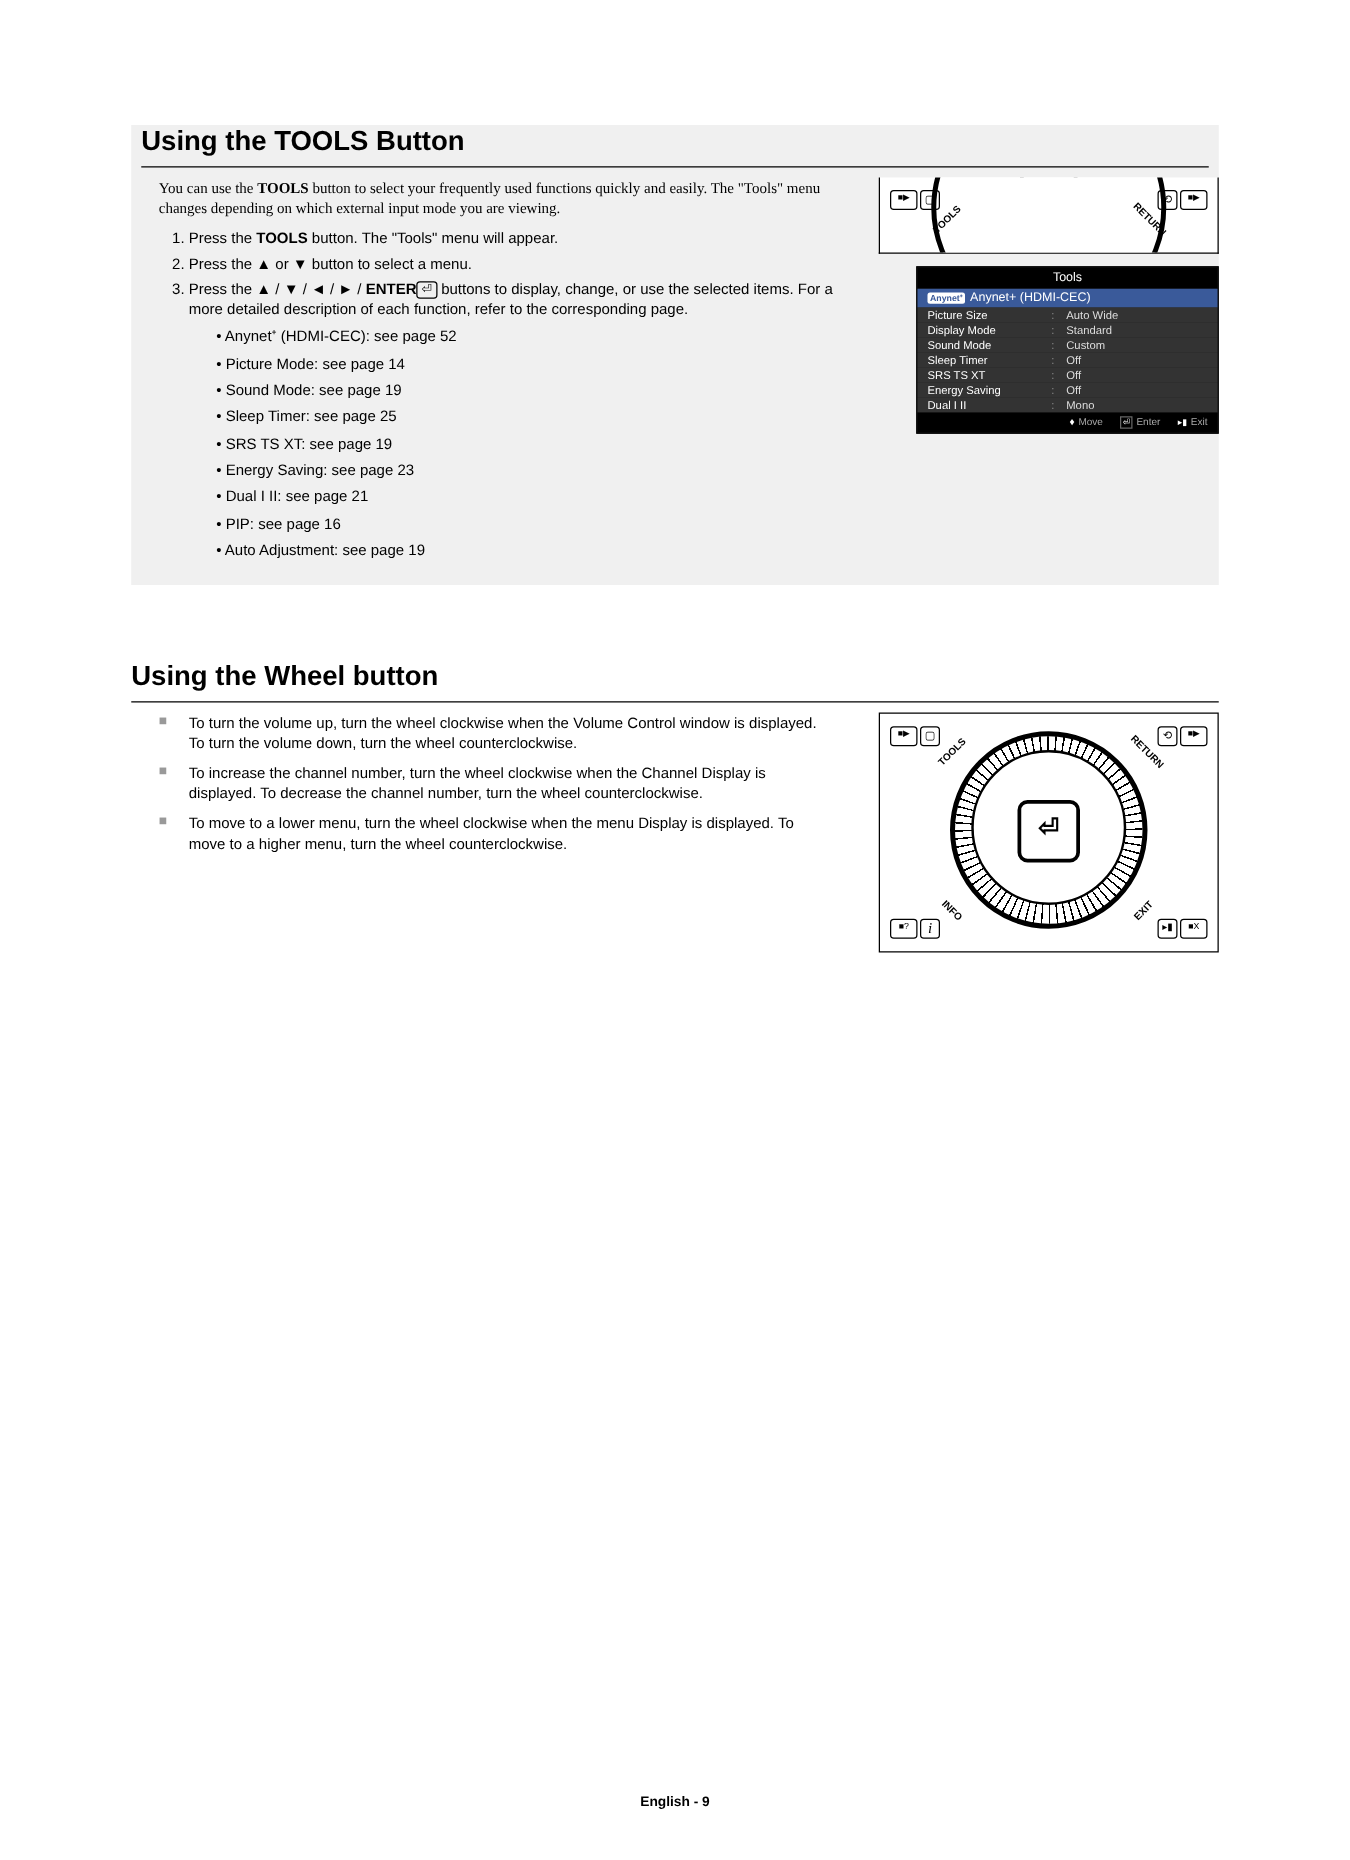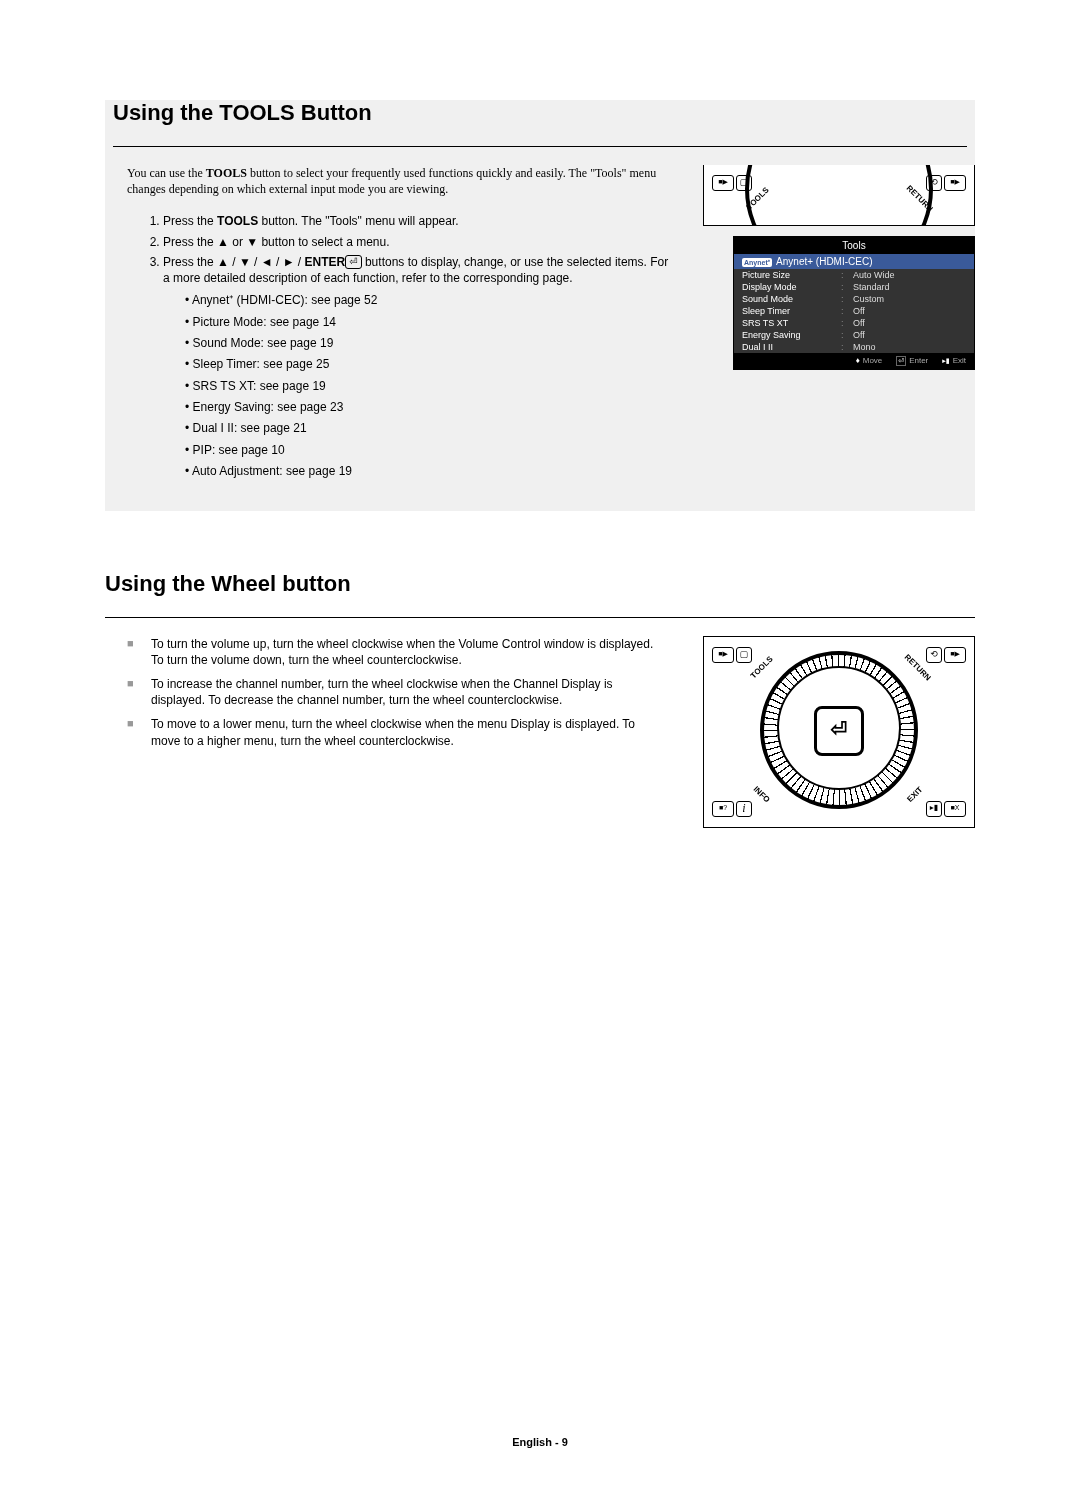--- a/index.html
+++ b/index.html
@@ -16,22 +16,22 @@
   .page {
     padding: 100px 105px 40px 105px;
     position: relative;
     height: 100%;
     box-sizing: border-box;
   }
   .section-title {
     font-size: 22px;
     font-weight: bold;
     border-bottom: 1px solid #000;
-    padding-bottom: 20px;
-    margin-bottom: 18px;
+    padding-bottom: 7px;
+    margin-bottom: 8px;
   }
   .section1 {
     position: relative;
     background: #f0f0f0;
     padding: 0 0 14px 0;
     margin-bottom: 60px;
   }
   .section1 .section-title {
     margin-left: 8px;
     margin-right: 8px;
@@ -43,21 +43,21 @@
   .section1-text {
     flex: 1 1 auto;
     padding-right: 20px;
   }
   .intro {
     line-height: 1.35;
     margin: 0 0 8px 0;
     font-family: Liberation Serif, serif;
   }
   ol.steps {
-    margin: 16px;
+    margin: 4px;
     padding-left: 20px;
   }
   ol.steps li {
     margin-bottom: 4px;
     line-height: 1.35;
   }
   ul.refs {
     list-style: none;
     margin: 6px 0 0 0;
     padding-left: 22px;
@@ -358,21 +358,21 @@
           <li>
             <span>Press the ▲ / ▼ / ◄ / ► / </span><b>ENTER</b><span class="enter-icon">⏎</span><span> buttons to display, change, or use the selected items. For a more detailed description of each function, refer to the corresponding page.</span>
             <ul class="refs">
               <li>Anynet⁺ (HDMI-CEC): see page 52</li>
               <li>Picture Mode: see page 14</li>
               <li>Sound Mode: see page 19</li>
               <li>Sleep Timer: see page 25</li>
               <li>SRS TS XT: see page 19</li>
               <li>Energy Saving: see page 23</li>
               <li>Dual I II: see page 21</li>
-              <li>PIP: see page 10</li>
+              <li>PIP: see page 16</li>
               <li>Auto Adjustment: see page 19</li>
             </ul>
           </li>
         </ol>
       </div>
       <div class="right-col">
         <div class="remote-top">
           <div class="bars"></div>
           <div class="inner"></div>
           <div class="btn-left">■▶</div>

